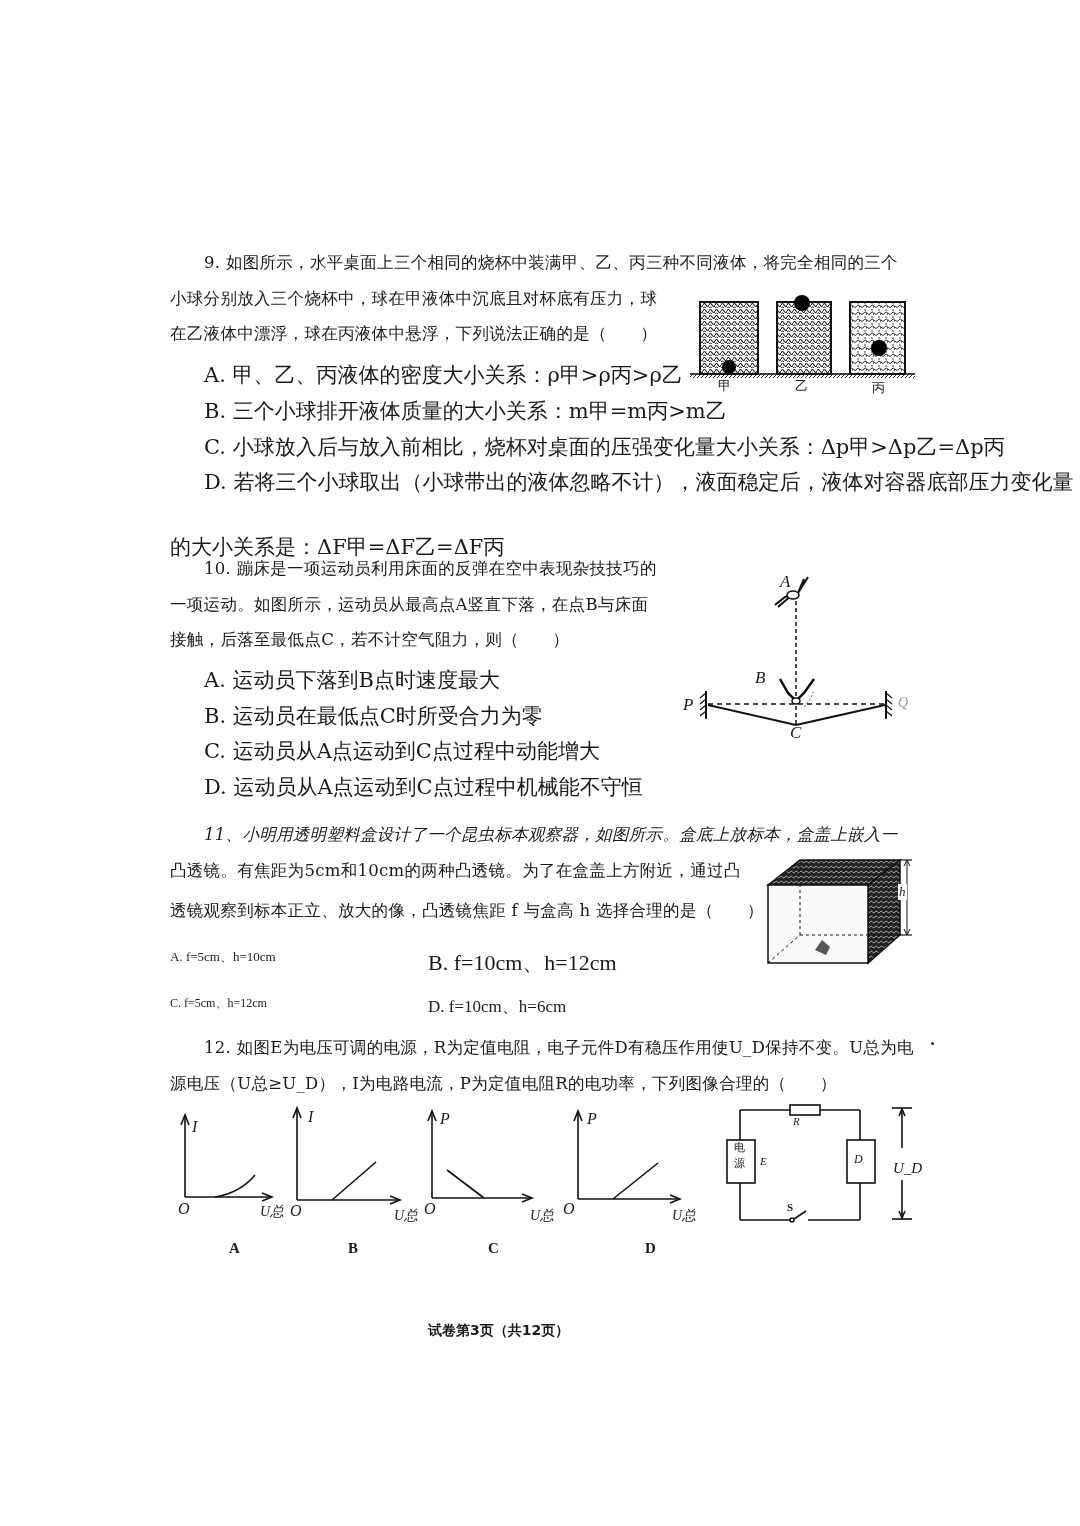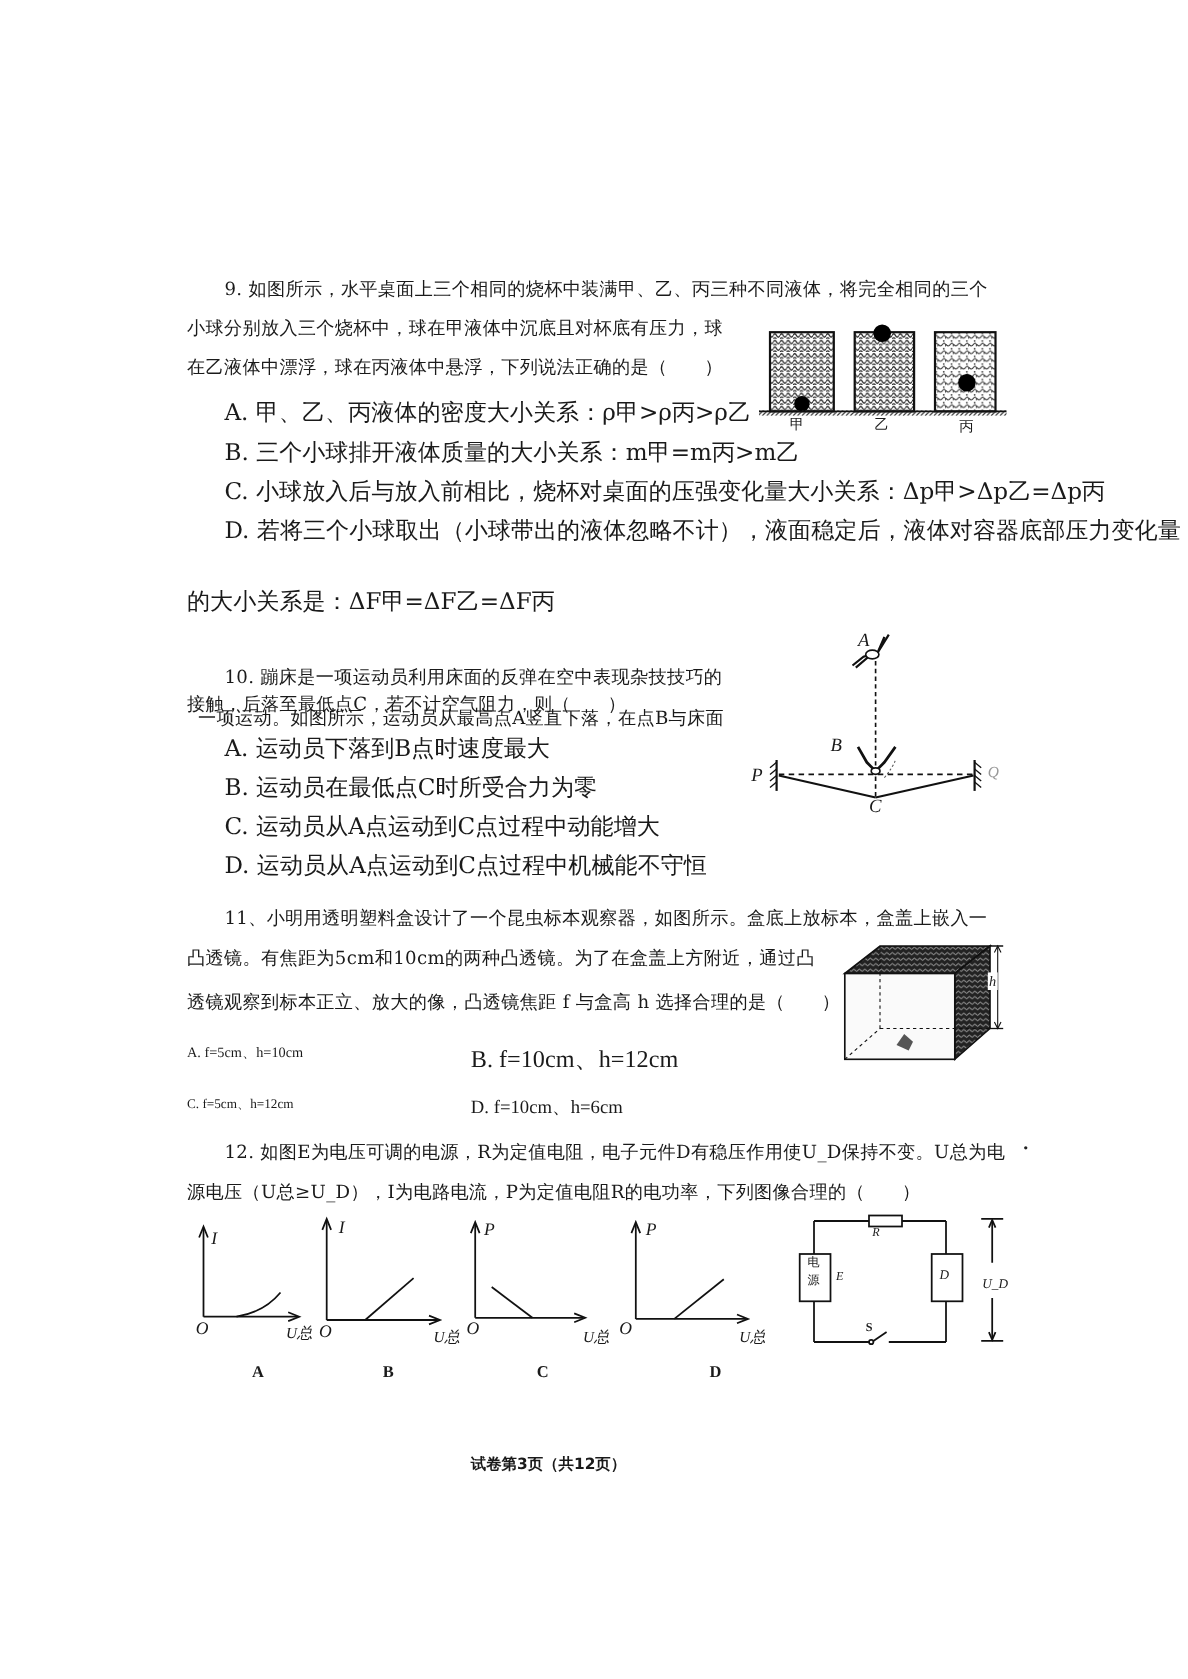--- a/index.html
+++ b/index.html
@@ -49,22 +49,22 @@
   <circle cx="44" cy="77" r="7" fill="#000"></circle>
   <circle cx="117" cy="13" r="8" fill="#000"></circle>
   <circle cx="194" cy="58" r="8" fill="#000"></circle>
   <rect x="5" y="83" width="225" height="5" fill="url(#hatch)"></rect>
   <line x1="5" y1="84" x2="230" y2="84" stroke="#111" stroke-width="1.5"></line>
 </svg>
 <div class="lbl" style="left:718px;top:377px;font-style:normal;font-family:'DejaVu Sans',sans-serif;font-size:13px;">甲</div>
 <div class="lbl" style="left:795px;top:377px;font-style:normal;font-family:'DejaVu Sans',sans-serif;font-size:13px;">乙</div>
 <div class="lbl" style="left:872px;top:379px;font-style:normal;font-family:'DejaVu Sans',sans-serif;font-size:13px;">丙</div>
 
-<div class="line" style="left:204px;top:558px;margin-top:47px;">10. 蹦床是一项运动员利用床面的反弹在空中表现杂技技巧的</div>
-<div class="line" style="left:180px;top:594px;margin-top:48px;">一项运动。如图所示，运动员从最高点A竖直下落，在点B与床面</div>
+<div class="line" style="left:204px;top:558px;">10. 蹦床是一项运动员利用床面的反弹在空中表现杂技技巧的</div>
+<div class="line" style="left:170px;top:594px;">一项运动。如图所示，运动员从最高点A竖直下落，在点B与床面</div>
 <div class="line" style="left:170px;top:629px;">接触，后落至最低点C，若不计空气阻力，则（　　）</div>
 <div class="opt" style="left:204px;top:666px;">A. 运动员下落到B点时速度最大</div>
 <div class="opt" style="left:204px;top:702px;">B. 运动员在最低点C时所受合力为零</div>
 <div class="opt" style="left:204px;top:737px;">C. 运动员从A点运动到C点过程中动能增大</div>
 <div class="opt" style="left:204px;top:773px;">D. 运动员从A点运动到C点过程中机械能不守恒</div>
 
 <svg class="fig" style="left:680px;top:565px;" width="240" height="185">
 
   <path d="M95 40 L105 32 L118 28 L124 14 M118 28 L128 12 M112 30 L98 42" stroke="#111" stroke-width="2" fill="none"></path>
   <ellipse cx="113" cy="30" rx="6" ry="4" fill="#fff" stroke="#111" stroke-width="1.5"></ellipse>
@@ -84,21 +84,21 @@
   <path d="M26 128 L20 133 M26 134 L20 139 M26 140 L20 145 M26 146 L20 151" stroke="#111" stroke-width="1.2"></path>
   <line x1="206" y1="126" x2="206" y2="154" stroke="#111" stroke-width="2"></line>
   <path d="M206 128 L212 133 M206 134 L212 139 M206 140 L212 145 M206 146 L212 151" stroke="#111" stroke-width="1.2"></path>
 </svg>
 <div class="lbl" style="left:780px;top:572px;font-size:17px;">A</div>
 <div class="lbl" style="left:755px;top:668px;font-size:17px;">B</div>
 <div class="lbl" style="left:790px;top:723px;font-size:17px;">C</div>
 <div class="lbl" style="left:683px;top:695px;font-size:17px;">P</div>
 <div class="lbl" style="left:898px;top:695px;font-size:14px;color:#999;">Q</div>
 
-<div class="line" style="left:204px;top:824px;">11、小明用透明塑料盒设计了一个昆虫标本观察器，如图所示。盒底上放标本，盒盖上嵌入一</div>
+<div class="line" style="left:204px;top:824px;font-style:italic;">11、小明用透明塑料盒设计了一个昆虫标本观察器，如图所示。盒底上放标本，盒盖上嵌入一</div>
 <div class="line" style="left:170px;top:860px;">凸透镜。有焦距为5cm和10cm的两种凸透镜。为了在盒盖上方附近，通过凸</div>
 <div class="line" style="left:170px;top:900px;">透镜观察到标本正立、放大的像，凸透镜焦距 f 与盒高 h 选择合理的是（　　）</div>
 <div class="opt math" style="left:170px;top:948px;font-style:normal;font-size:13px;">A. f=5cm、h=10cm</div>
 <div class="opt math" style="left:428px;top:948px;font-style:normal;font-size:22px;">B. f=10cm、h=12cm</div>
 <div class="opt math" style="left:170px;top:995px;font-style:normal;font-size:12px;">C. f=5cm、h=12cm</div>
 <div class="opt math" style="left:428px;top:995px;font-style:normal;font-size:17px;">D. f=10cm、h=6cm</div>
 
 <svg class="fig" style="left:760px;top:855px;" width="160" height="115">
   <defs>
     <pattern id="dark" width="5" height="5" patternUnits="userSpaceOnUse">
@@ -193,15 +193,15 @@
     <line x1="182" y1="80" x2="182" y2="117"></line>
     <path d="M179 16 L182 9 L185 16 M179 111 L182 118 L185 111"></path>
   </g>
 </svg>
 <div class="lbl" style="left:793px;top:1115px;font-size:11px;">R</div>
 <div class="lbl" style="left:734px;top:1140px;font-size:11px;font-style:normal;font-family:'DejaVu Sans',sans-serif;">电</div>
 <div class="lbl" style="left:734px;top:1156px;font-size:11px;font-style:normal;font-family:'DejaVu Sans',sans-serif;">源</div>
 <div class="lbl" style="left:760px;top:1155px;font-size:11px;">E</div>
 <div class="lbl" style="left:854px;top:1152px;font-size:12px;">D</div>
 <div class="lbl" style="left:787px;top:1201px;font-size:11px;font-style:normal;font-weight:bold;">S</div>
-<div class="lbl" style="left:893px;top:1160px;font-size:12px;">U_D</div>
+<div class="lbl" style="left:893px;top:1160px;font-size:15px;">U_D</div>
 
 <div class="footer">试卷第3页（共12页）</div>
 
 </body></html>

